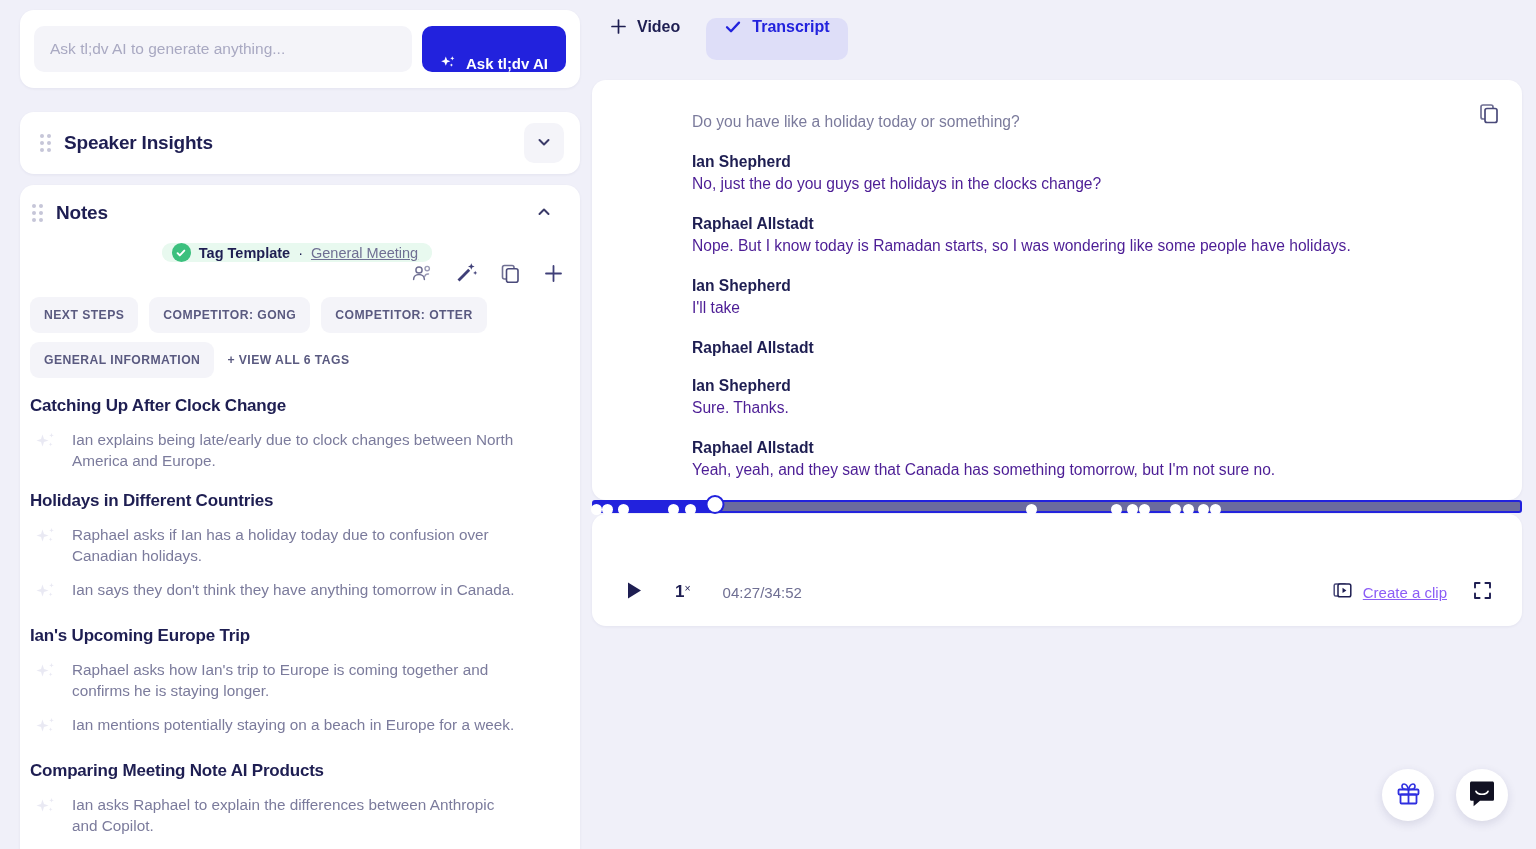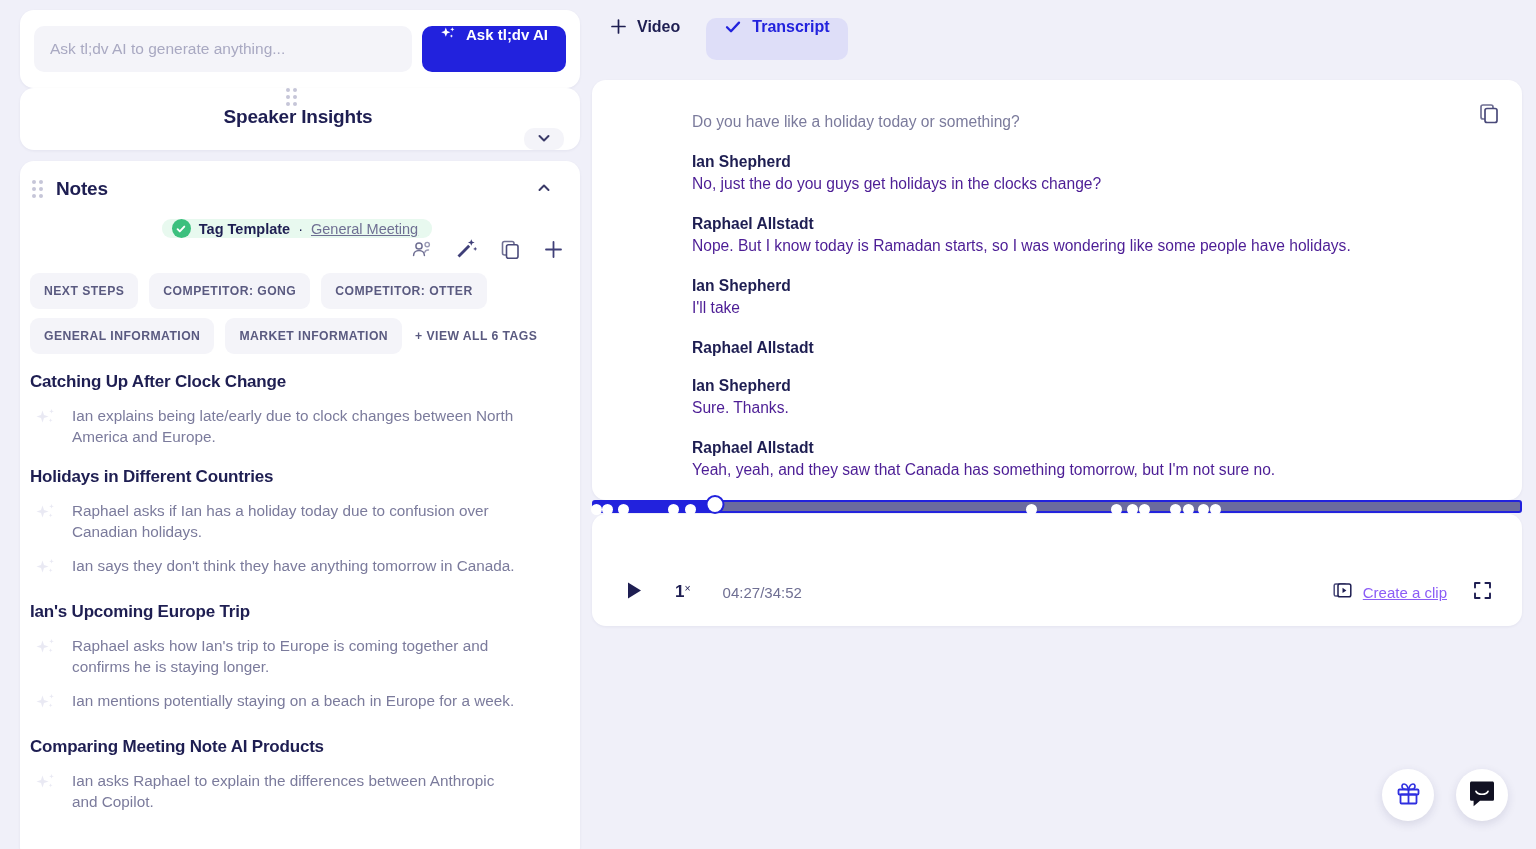--- a/index.html
+++ b/index.html
@@ -42,34 +42,33 @@
     font-family: "Liberation Sans", sans-serif;
   }
   #ask-ai-input::placeholder { color: #a9a9c2; }
   #ask-ai-button {
     height: 46px;
     background: #2222dd;
     color: #fff;
     border: none;
     border-radius: 10px;
     padding: 0 18px;
-    display: flex; align-items: flex-start; gap: 9px;
+    display: flex; align-items: flex-end; gap: 9px;
     font-size: 15px; font-weight: bold;
     cursor: pointer;
     font-family: "Liberation Sans", sans-serif;
   }
   .sparkle-svg { display:block; }
 
   
   #speaker-insights-card {
-    margin-top: 0;
+    margin-top: 24px;
     height: 62px;
     display: flex; align-items: center;
-    padding: 0 16px 0 12px;
-    flex-direction: column;
+    padding: 0 16px 0 20px;
   }
   .drag-handle {
     width: 14px; height: 18px;
     display: grid;
     grid-template-columns: repeat(2, 4px);
     grid-template-rows: repeat(3, 4px);
     gap: 3px 3px;
     margin-right: 10px;
     flex: none;
     cursor: grab;
@@ -371,21 +370,20 @@
             </svg>
         </button>
       </div>
     </div>
 
     <div id="tag-chips">
       <span class="chip">NEXT STEPS</span>
       <span class="chip">COMPETITOR: GONG</span>
       <span class="chip">COMPETITOR: OTTER</span>
       <span class="chip">GENERAL INFORMATION</span>
-      <span class="chip">MARKET INFORMATION</span>
       <span class="chip ghost">+ VIEW ALL 6 TAGS</span>
     </div>
 
     <div id="notes-body">
 
       <div class="note-heading">Catching Up After Clock Change</div>
       <div class="note-item">
         <span class="note-bullet">
           <svg width="22" height="20" viewBox="0 0 22 20">
             <path d="M6.5 2.5 L8 7 L12.5 8.5 L8 10 L6.5 14.5 L5 10 L0.5 8.5 L5 7 Z" fill="#cfcfe6"></path>

